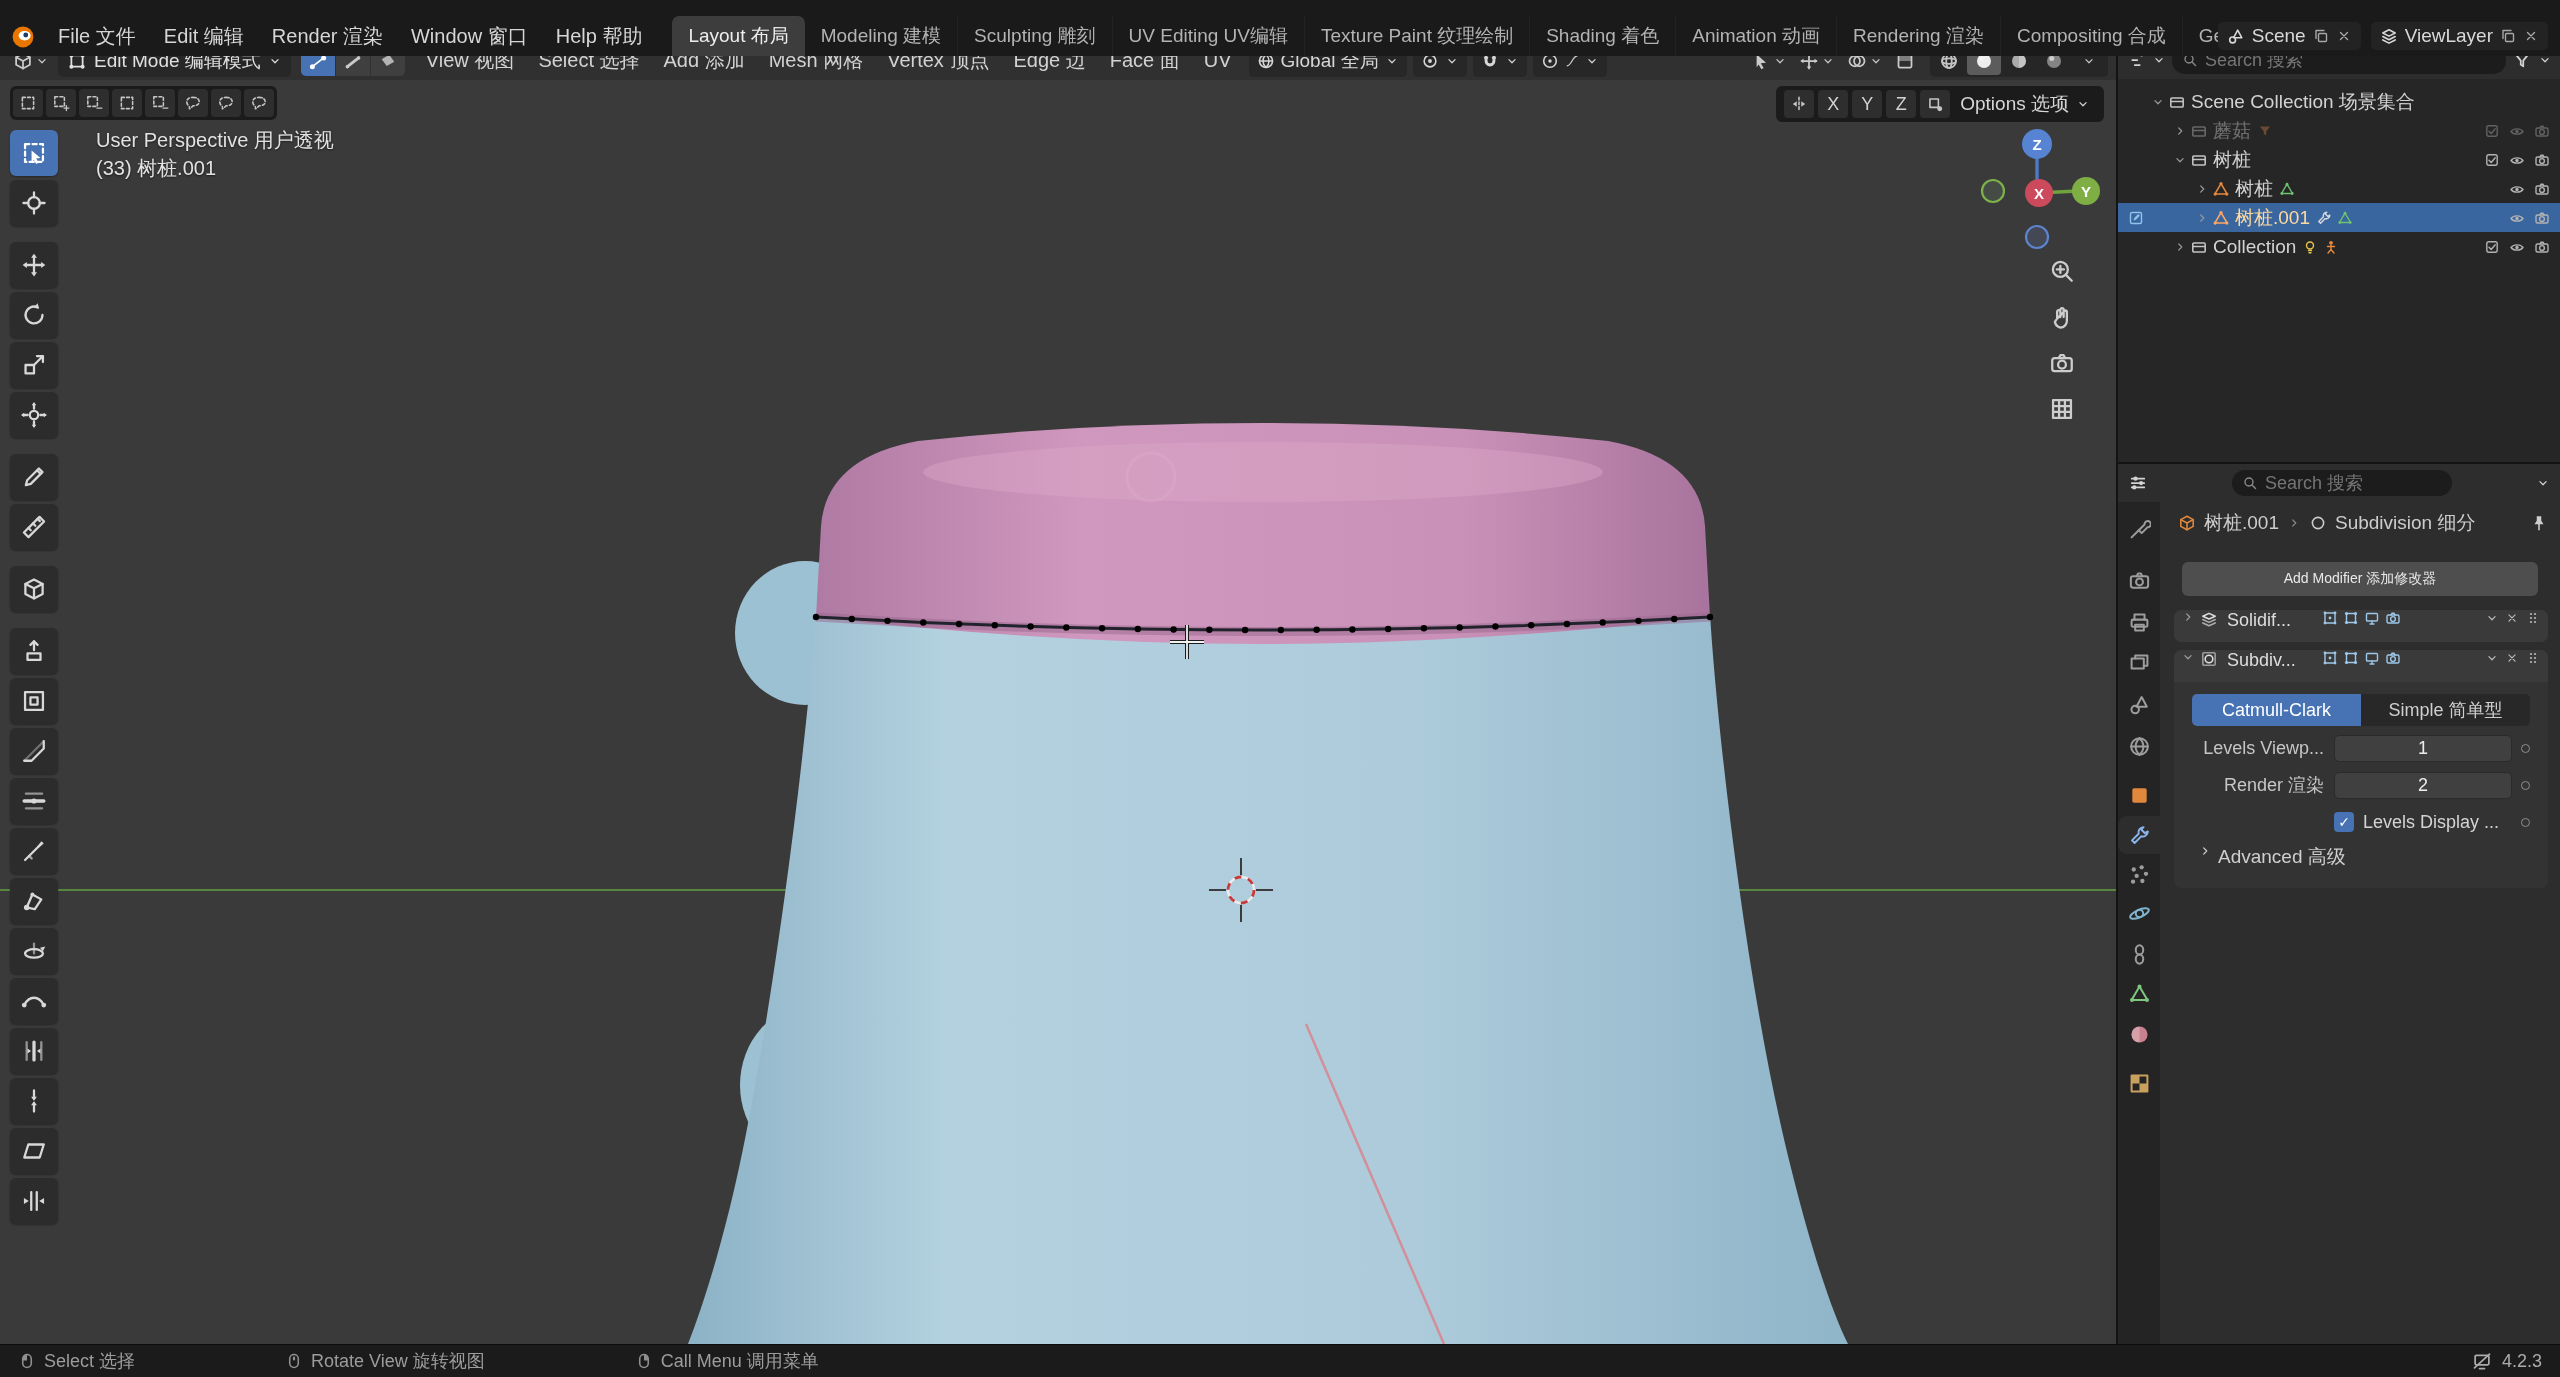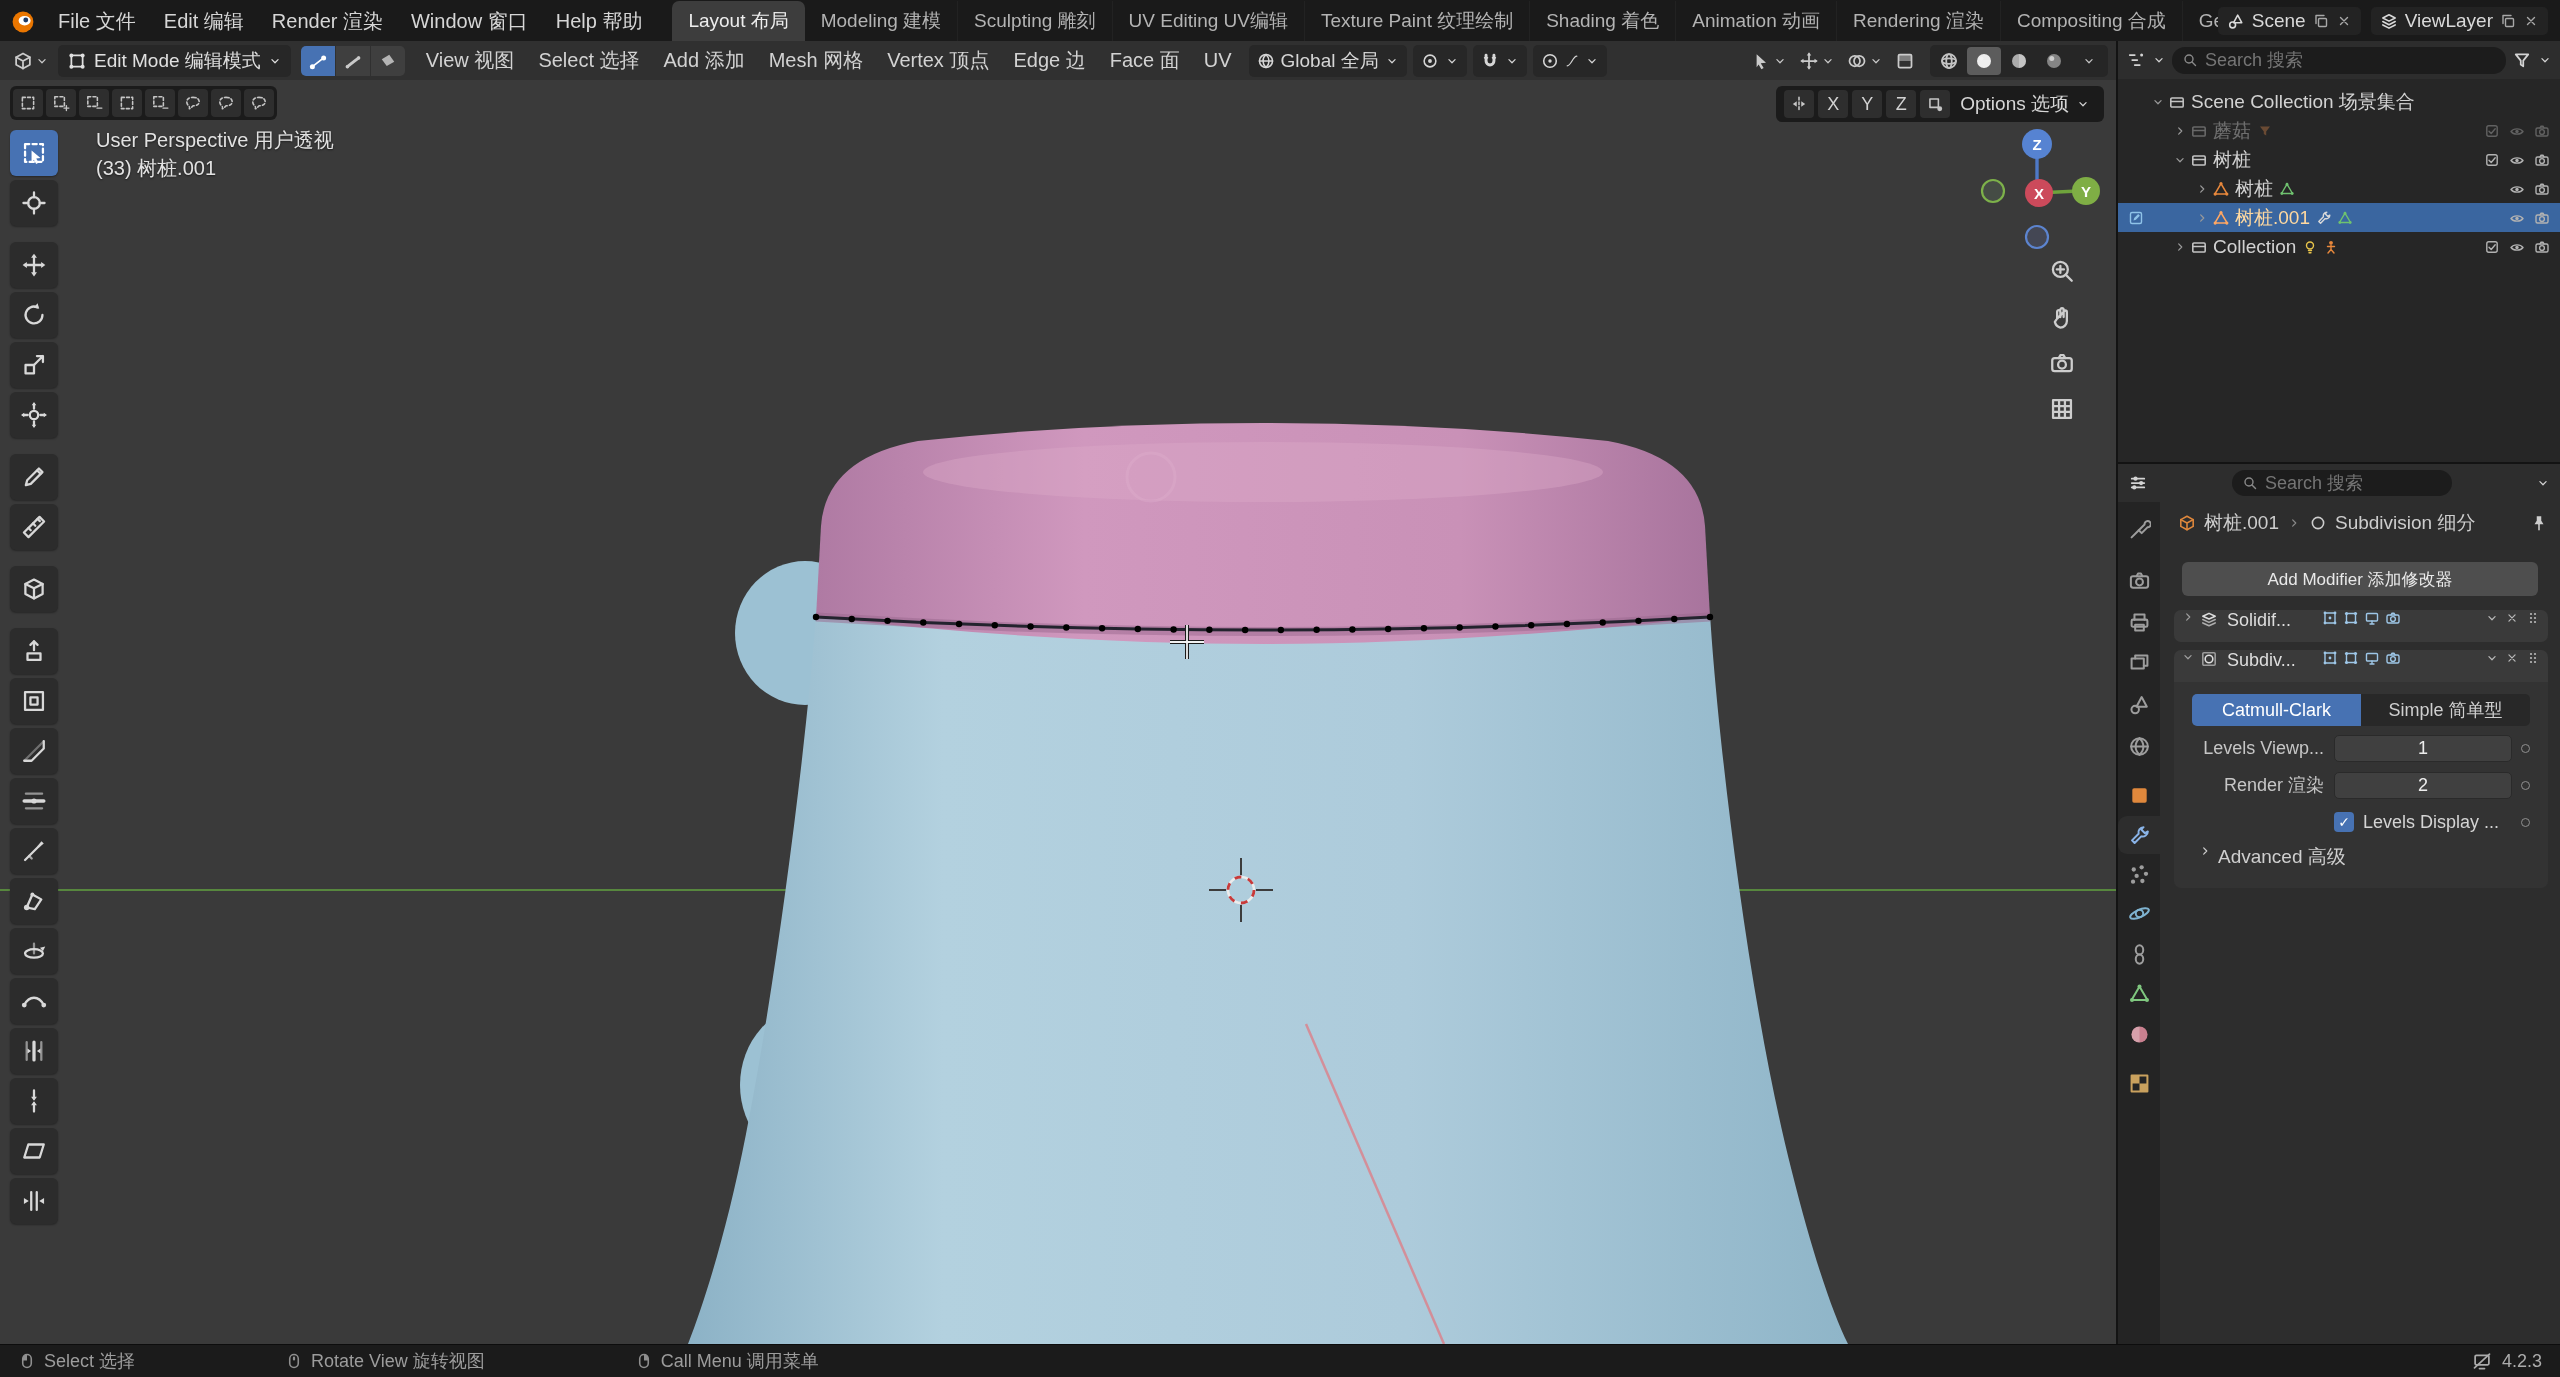--- a/index.html
+++ b/index.html
@@ -6,21 +6,21 @@
   html,body{width:2560px;height:1377px;overflow:hidden}
   body{background:#1a1a1a;font-family:"Liberation Sans","DejaVu Sans",sans-serif;color:#d4d4d4;font-size:20px}
   .app{position:relative;width:2560px;height:1377px;overflow:hidden}
   [data-icon]{display:inline-flex;width:20px;height:20px;flex:none;align-items:center;justify-content:center}
   [data-icon] svg{width:100%;height:100%}
   .s{fill:none;stroke:currentColor;stroke-width:1.4;stroke-linecap:round;stroke-linejoin:round}
   .f{fill:currentColor;stroke:none}
   .i14{width:14px;height:14px}.i16{width:16px;height:16px}.i18{width:18px;height:18px}
 
   
-  .topbar{position:absolute;left:0;top:1px;width:2560px;height:40px;background:#1a1a1a;display:flex;align-items:stretch;white-space:nowrap;z-index:9}
+  .topbar{position:absolute;left:0;top:16px;width:2560px;height:40px;background:#1a1a1a;display:flex;align-items:stretch;white-space:nowrap;z-index:9}
   .logo{width:26px;height:26px;margin:7px 8px 0 10px}
   .menus{display:flex}
   .menu-item{display:flex;align-items:center;padding:0 14px;font-size:20px;color:#d6d6d6}
   .tabs{display:flex;margin-left:16px;overflow:hidden}
   .tab{display:flex;align-items:center;padding:0 16px;font-size:19px;color:#b3b3b3;border-right:1px solid #222}
   .tab.active{background:#3d3d3d;color:#ededed;border-radius:7px 7px 0 0;border-right:none}
   .top-right{margin-left:auto;display:flex;align-items:center;gap:10px;padding-right:12px}
   .tfield{display:flex;align-items:center;gap:7px;background:#232323;border-radius:5px;height:28px;padding:0 9px;font-size:19px;color:#d9d9d9}
   .tfield .mini{width:16px;height:16px;color:#a8a8a8}
 
@@ -79,21 +79,21 @@
   .pr-header{height:38px;display:flex;align-items:center;padding:0 10px;gap:8px;background:#2d2d2d}
   .pr-search{width:220px;display:flex;align-items:center;gap:7px;background:#1c1c1c;border-radius:13px;height:26px;padding:0 10px;color:#8a8a8a;margin:0 auto}
   .pr-search input{background:transparent;border:none;outline:none;color:#9a9a9a;font:inherit;font-size:18px;width:100%}
   .tabstrip{position:absolute;left:0;top:38px;bottom:0;width:42px;background:#242424}
   .ptab{position:absolute;left:0;width:42px;height:38px;display:flex;align-items:center;justify-content:center;color:#9d9d9d}
   .ptab [data-icon]{width:23px;height:23px}
   .ptab.active{background:#2d2d2d;border-radius:9px 0 0 9px}
   .pr-content{position:absolute;left:42px;top:38px;right:0;bottom:0}
   .breadcrumb{display:flex;align-items:center;gap:8px;height:42px;padding:0 12px 0 18px;font-size:19px;color:#cdcdcd}
   .crumb-sep{color:#8a8a8a}
-  .add-mod{position:absolute;left:22px;right:22px;top:60px;height:34px;background:#4e4e4e;border-radius:6px;display:flex;align-items:center;justify-content:center;font-size:17px;color:#e9e9e9}
+  .add-mod{position:absolute;left:22px;right:22px;top:60px;height:34px;background:#4e4e4e;border-radius:6px;display:flex;align-items:center;justify-content:center;font-size:14px;color:#e9e9e9}
   .modpanel{position:absolute;left:14px;right:12px}
   .mod-head{display:flex;align-items:flex-start;gap:5px;background:#3a3a3a;border-radius:7px;height:32px;padding:0 7px;font-size:18px;color:#dedede}
   .mod-head.open{border-radius:7px 7px 0 0}
   .mod-head .exp{color:#9f9f9f}
   .mod-head .mname{margin:0 4px;min-width:86px}
   .mod-head .tgl{color:#9ec7e8}
   .mod-head .endicons{margin-left:auto;display:flex;gap:6px;align-items:center;color:#b9b9b9}
   .mod-body{background:#333333;border-radius:0 0 7px 7px;padding:12px 10px 14px;display:flex;flex-direction:column;gap:7px}
   .seg{display:flex;height:32px;border-radius:5px;overflow:hidden;margin:0 8px}
   .seg div{flex:1;display:flex;align-items:center;justify-content:center;font-size:18px;background:#282828;color:#cfcfcf}

